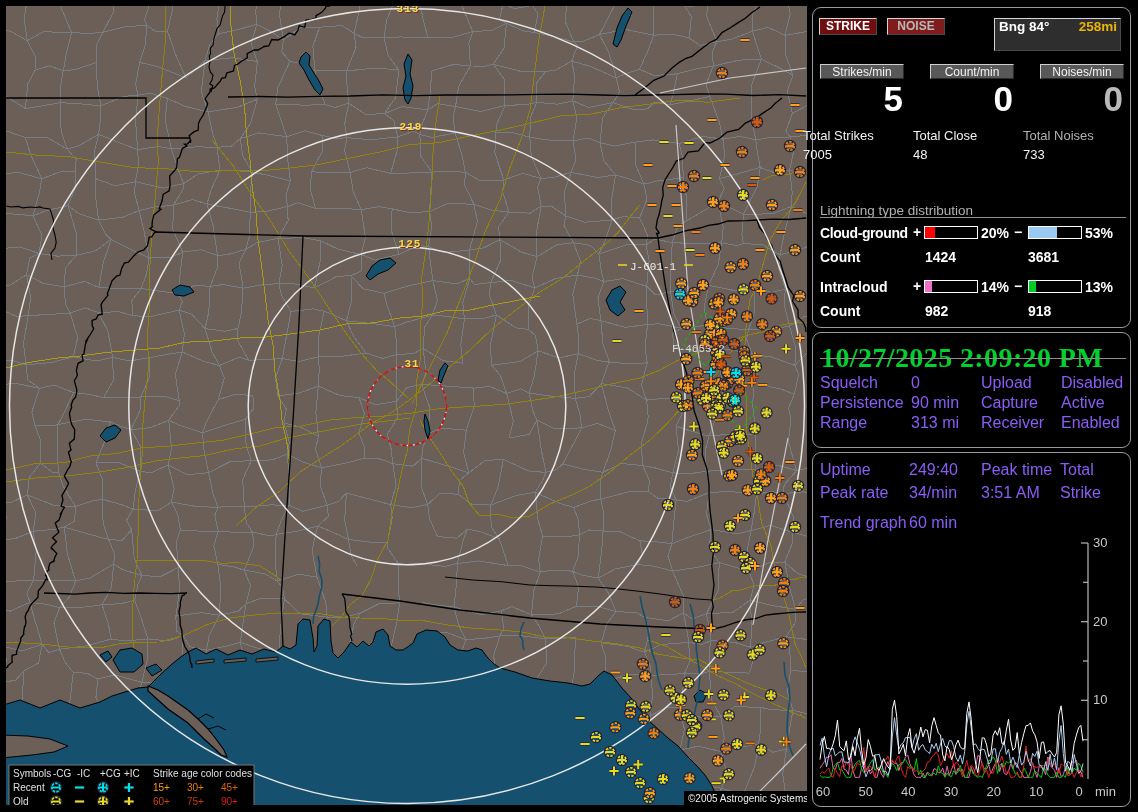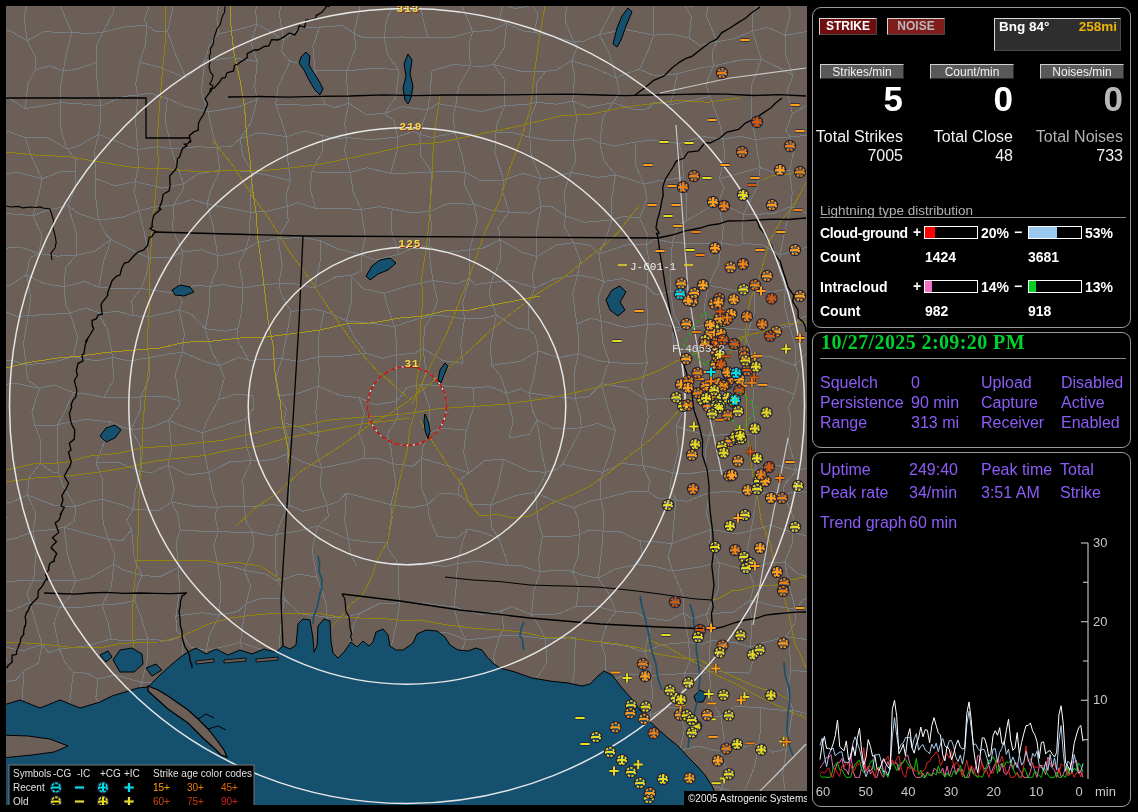--- a/index.html
+++ b/index.html
@@ -8,21 +8,21 @@
  border:1px solid #9a9a9a;border-radius:9px}
 .btn{position:absolute;text-align:center;font-weight:bold;font-size:12px;
  color:#fff;line-height:15px;
  border-top:1px solid #d6d6d6;border-left:1px solid #d6d6d6;
  border-bottom:1px solid #4a4a4a;border-right:1px solid #4a4a4a}
 .minbtn{position:absolute;text-align:center;font-size:12px;color:#f2f2f2;
  background:#585858;height:15px;line-height:14px;width:84px;
  border-top:1px solid #cfcfcf;border-left:1px solid #cfcfcf;
  border-bottom:1px solid #2a2a2a;border-right:1px solid #2a2a2a}
 .big{position:absolute;font-size:35px;font-weight:bold;color:#fff;text-align:right;line-height:34px}
-.tot{position:absolute;font-size:16px;color:#f2f2f2;text-align:right}
+.tot{position:absolute;font-size:13px;color:#f2f2f2;}
 .gray{color:#b2b2b2}
 .green{color:#00d22d}
 .row15{position:absolute;font-size:16px;color:#8b5cf6}
 .b14{position:absolute;font-size:14px;font-weight:bold;color:#fff}
 .bar{position:absolute;width:54px;height:13px;border:1px solid #fff;background:#000}
 .bar>div{height:100%}
 </style></head><body>
 <svg id="map" width="801" height="799" viewBox="0 0 801 799" style="position:absolute;left:6px;top:6px">
     <rect x="0" y="0" width="801" height="799" fill="#6B5F58"></rect>
     <path d="M-7.2 -19.5L7.6 -17.0L23.4 -15.8M-7.2 -19.5L-6.1 -0.1L-14.5 20.5M-14.5 20.5L5.2 25.5L21.3 34.7M-14.5 20.5L-14.1 37.7L-5.3 65.5M-5.3 65.5L-5.6 80.2L-2.2 89.7M-2.2 89.7L4.7 93.1L19.4 102.6M-2.2 89.7L-7.6 107.4L-11.6 124.6M-11.6 124.6L2.3 125.5L19.3 131.6M-11.6 124.6L-15.5 148.5L-15.6 170.1M-15.6 170.1L11.8 166.2L35.8 172.8M-19.5 200.0L1.2 207.5L27.1 209.7M-19.5 200.0L-8.4 225.9L-7.0 242.9M-7.0 242.9L13.9 240.9L32.9 247.5M-7.0 242.9L-5.7 263.7L-15.6 279.8M-15.6 279.8L3.6 279.5L20.6 268.6M-15.6 279.8L-11.2 295.5L-3.8 304.1M-3.8 304.1L11.3 310.7L22.3 309.4M-3.8 304.1L-1.6 329.4L-3.9 354.0M-3.9 354.0L7.2 354.8L20.2 358.9M-3.9 354.0L-12.4 363.1L-13.2 379.1M-13.2 379.1L10.0 377.4L33.5 382.3M-13.2 379.1L-12.1 403.1L-0.9 418.7M-0.9 418.7L-5.5 438.9L-18.1 449.9M-18.1 449.9L-7.4 468.6L-3.1 496.1M-3.1 496.1L5.1 496.5L21.3 488.9M-3.1 496.1L0.3 511.3L-3.9 534.6M-3.9 534.6L10.6 532.0L27.2 525.3M-3.9 534.6L-7.2 552.4L-9.3 575.5M-9.3 575.5L8.6 575.1L27.7 574.0M-9.3 575.5L-7.1 588.9L-12.4 603.0M-12.4 603.0L4.2 605.1L24.0 596.4M-12.4 603.0L-8.4 619.1L-3.4 640.4M-3.4 640.4L16.6 644.9L36.0 638.2M-3.4 640.4L0.5 653.6L-2.8 675.5M-2.8 675.5L9.2 674.7L17.8 664.9M-2.8 675.5L-9.1 692.4L-5.9 700.9M-5.9 700.9L-7.5 718.6L-15.4 741.8M-15.4 741.8L4.0 742.4L31.8 744.4M-15.4 741.8L-20.3 758.6L-18.4 776.7M-18.4 776.7L-6.2 772.8L17.3 779.6M-18.4 776.7L-21.4 801.0L-18.0 813.6M-18.0 813.6L3.3 821.2L35.9 818.6M-18.0 813.6L-10.8 835.9L-7.3 851.3M23.4 -15.8L35.3 -6.7L52.2 -5.6M23.4 -15.8L18.0 11.9L21.3 34.7M21.3 34.7L37.5 25.7L65.6 26.7M21.3 34.7L29.2 50.0L29.0 64.2M29.0 64.2L43.5 59.8L57.3 64.8M29.0 64.2L21.8 78.0L19.4 102.6M19.4 102.6L40.4 99.1L54.2 96.7M19.3 131.6L41.3 131.5L61.1 143.1M19.3 131.6L24.4 147.9L35.8 172.8M35.8 172.8L54.0 165.9L69.5 165.3M35.8 172.8L33.4 186.3L27.1 209.7M27.1 209.7L39.4 204.9L62.0 199.6M27.1 209.7L35.9 229.3L32.9 247.5M32.9 247.5L51.2 250.1L70.3 249.4M32.9 247.5L23.8 252.3L20.6 268.6M20.6 268.6L37.4 277.5L58.0 280.8M20.6 268.6L24.7 291.8L22.3 309.4M22.3 309.4L37.8 308.8L64.2 307.1M22.3 309.4L17.4 337.5L20.2 358.9M20.2 358.9L46.1 356.4L67.3 350.8M20.2 358.9L21.6 373.9L33.5 382.3M33.5 382.3L48.1 379.0L67.6 386.6M33.5 382.3L25.8 406.3L29.1 419.9M29.1 419.9L46.4 419.7L52.0 418.5M29.1 419.9L34.7 434.8L34.3 457.2M34.3 457.2L46.7 466.3L52.4 466.6M34.3 457.2L23.3 471.5L21.3 488.9M21.3 488.9L48.4 499.5L69.6 500.6M21.3 488.9L29.9 507.0L27.2 525.3M27.2 525.3L47.8 523.4L58.2 521.2M27.2 525.3L30.2 544.6L27.7 574.0M27.7 574.0L52.5 575.0L69.6 574.9M27.7 574.0L20.8 587.1L24.0 596.4M24.0 596.4L40.1 598.2L53.7 601.7M24.0 596.4L28.2 611.8L36.0 638.2M36.0 638.2L42.9 646.7L53.4 643.2M36.0 638.2L32.6 656.9L17.8 664.9M17.8 664.9L16.4 692.4L18.2 712.5M52.2 -5.6L78.7 -5.5L107.9 -7.0M52.2 -5.6L61.1 16.0L65.6 26.7M65.6 26.7L84.4 27.4L96.8 26.4M65.6 26.7L60.3 47.6L57.3 64.8M57.3 64.8L69.2 63.5L90.4 56.5M57.3 64.8L54.4 81.5L54.2 96.7M54.2 96.7L71.6 97.6L94.8 99.8M54.2 96.7L55.1 124.9L61.1 143.1M61.1 143.1L72.3 140.0L92.6 128.4M61.1 143.1L70.1 153.5L69.5 165.3M69.5 165.3L69.9 180.3L62.0 199.6M62.0 199.6L72.1 207.3L92.6 214.1M62.0 199.6L70.3 227.0L70.3 249.4M70.3 249.4L89.4 244.9L105.2 233.4M70.3 249.4L59.6 261.5L58.0 280.8M58.0 280.8L78.8 275.4L92.8 281.4M58.0 280.8L59.5 297.6L64.2 307.1M64.2 307.1L79.6 301.9L92.3 306.6M64.2 307.1L71.7 331.5L67.3 350.8M67.3 350.8L90.2 355.0L106.7 351.4M67.6 386.6L84.2 388.5L97.5 391.7M67.6 386.6L57.9 407.1L52.0 418.5M52.0 418.5L79.8 413.3L104.1 415.8M52.0 418.5L51.4 447.5L52.4 466.6M52.4 466.6L56.8 479.6L69.6 500.6M69.6 500.6L85.5 495.1L96.5 493.3M69.6 500.6L68.6 515.0L58.2 521.2M58.2 521.2L82.0 527.9L102.6 533.5M58.2 521.2L61.5 548.5L69.6 574.9M69.6 574.9L84.6 571.8L107.7 558.0M69.6 574.9L63.5 591.0L53.7 601.7M53.7 601.7L79.0 601.0L96.1 598.8M53.7 601.7L47.9 617.0L53.4 643.2M53.4 643.2L80.2 639.9L105.2 633.0M53.4 643.2L59.3 656.6L67.3 666.6M67.3 666.6L81.1 667.2L91.8 673.0M67.3 666.6L64.2 692.4L61.5 711.0M107.9 -7.0L128.3 -1.4L143.4 -1.5M107.9 -7.0L108.0 5.2L96.8 26.4M96.8 26.4L119.6 20.7L141.0 19.3M96.8 26.4L90.8 38.4L90.4 56.5M90.4 56.5L91.2 79.5L94.8 99.8M94.8 99.8L117.8 90.4L132.0 89.2M94.8 99.8L94.6 111.8L92.6 128.4M92.6 128.4L112.1 136.2L131.6 143.7M92.6 128.4L88.7 144.8L89.4 172.6M89.4 172.6L109.4 179.8L129.3 175.7M89.4 172.6L89.2 188.0L92.6 214.1M92.6 214.1L117.4 211.1L133.1 204.5M92.6 214.1L99.3 227.9L105.2 233.4M105.2 233.4L128.8 245.4L143.1 251.9M105.2 233.4L97.4 256.2L92.8 281.4M92.8 281.4L110.3 282.5L135.1 282.4M92.3 306.6L112.9 305.6L127.1 309.9M92.3 306.6L101.7 324.5L106.7 351.4M106.7 351.4L123.8 355.0L143.4 351.6M106.7 351.4L107.3 374.6L97.5 391.7M97.5 391.7L116.3 391.3L134.8 391.0M104.1 415.8L112.6 419.4L125.1 423.7M104.1 415.8L98.3 436.4L89.9 456.6M89.9 456.6L113.4 456.8L134.1 465.1M89.9 456.6L96.1 472.6L96.5 493.3M96.5 493.3L115.7 498.7L127.1 503.2M96.5 493.3L97.1 517.2L102.6 533.5M102.6 533.5L116.2 534.4L125.6 523.7M102.6 533.5L108.7 548.4L107.7 558.0M107.7 558.0L116.1 563.4L135.9 569.5M107.7 558.0L105.3 581.7L96.1 598.8M96.1 598.8L115.0 597.6L128.7 594.4M96.1 598.8L102.2 617.3L105.2 633.0M105.2 633.0L119.3 635.1L141.8 632.9M91.8 673.0L109.2 668.9L135.9 676.4M91.8 673.0L89.9 691.6L96.4 705.6M143.4 -1.5L156.8 -2.9L166.3 -5.0M143.4 -1.5L138.3 13.9L141.0 19.3M141.0 19.3L149.5 25.5L161.5 25.2M141.0 19.3L139.1 40.1L133.7 56.3M133.7 56.3L153.1 61.1L180.0 71.9M133.7 56.3L129.6 78.4L132.0 89.2M132.0 89.2L144.2 87.2L161.5 92.3M132.0 89.2L129.6 114.6L131.6 143.7M131.6 143.7L152.0 140.5L165.3 142.7M131.6 143.7L132.6 158.3L129.3 175.7M129.3 175.7L157.3 182.1L177.6 177.6M129.3 175.7L128.7 187.5L133.1 204.5M133.1 204.5L148.4 201.1L167.4 199.2M133.1 204.5L137.9 224.6L143.1 251.9M143.1 251.9L165.1 251.3L176.7 246.1M143.1 251.9L140.5 268.2L135.1 282.4M135.1 282.4L155.7 285.4L172.2 287.7M135.1 282.4L125.7 295.1L127.1 309.9M127.1 309.9L145.3 310.3L173.1 304.2M143.4 351.6L165.0 347.7L176.3 346.0M143.4 351.6L143.6 371.0L134.8 391.0M134.8 391.0L159.6 390.7L173.3 394.8M134.8 391.0L134.9 402.4L125.1 423.7M125.1 423.7L144.3 421.7L162.7 414.3M125.1 423.7L134.6 440.5L134.1 465.1M134.1 465.1L144.2 467.1L162.1 459.1M134.1 465.1L129.4 484.1L127.1 503.2M127.1 503.2L151.8 504.8L165.4 496.1M127.1 503.2L120.5 514.3L125.6 523.7M125.6 523.7L128.2 552.5L135.9 569.5M135.9 569.5L154.2 570.7L172.7 561.3M135.9 569.5L131.9 578.3L128.7 594.4M128.7 594.4L134.8 610.7L141.8 632.9M141.8 632.9L162.2 634.9L176.9 629.8M141.8 632.9L141.9 650.8L135.9 676.4M135.9 676.4L156.9 676.9L168.5 669.5M135.9 676.4L129.2 696.1L132.4 711.7M166.3 -5.0L192.9 -12.9L214.1 -9.1M166.3 -5.0L166.2 4.8L161.5 25.2M161.5 25.2L169.6 48.6L180.0 71.9M180.0 71.9L191.9 61.0L199.0 54.5M161.5 92.3L179.4 100.5L202.2 106.0M161.5 92.3L159.0 113.3L165.3 142.7M165.3 142.7L189.9 140.9L211.9 141.2M165.3 142.7L171.1 160.6L177.6 177.6M177.6 177.6L192.4 167.9L214.0 164.2M177.6 177.6L177.0 183.4L167.4 199.2M167.4 199.2L186.6 193.5L201.0 198.1M167.4 199.2L166.8 223.2L176.7 246.1M176.7 246.1L195.0 243.7L211.6 249.7M176.7 246.1L174.7 262.3L172.2 287.7M172.2 287.7L189.2 279.2L204.1 280.4M172.2 287.7L176.4 295.4L173.1 304.2M173.1 304.2L185.6 308.1L199.1 322.6M173.1 304.2L178.4 327.8L176.3 346.0M176.3 346.0L198.6 355.7L213.3 359.5M176.3 346.0L169.3 368.5L173.3 394.8M173.3 394.8L173.2 399.4L162.7 414.3M162.7 414.3L174.0 419.4L196.5 426.7M162.7 414.3L165.6 442.4L162.1 459.1M162.1 459.1L181.4 468.8L202.6 466.6M162.1 459.1L168.2 482.5L165.4 496.1M165.4 496.1L190.9 500.6L212.0 501.3M165.4 496.1L171.7 508.3L174.4 524.1M174.4 524.1L193.7 525.1L212.2 525.3M174.4 524.1L170.2 536.7L172.7 561.3M172.7 561.3L173.3 586.2L169.8 610.1M169.8 610.1L195.5 606.6L213.4 609.2M169.8 610.1L170.7 625.2L176.9 629.8M176.9 629.8L184.0 640.8L200.4 644.3M176.9 629.8L175.9 654.3L168.5 669.5M214.1 -9.1L237.2 -14.5L251.6 -9.3M214.1 -9.1L210.9 13.1L212.7 27.7M212.7 27.7L229.6 24.2L250.8 18.3M212.7 27.7L203.7 38.7L199.0 54.5M199.0 54.5L227.1 51.7L251.4 55.6M199.0 54.5L195.3 85.6L202.2 106.0M202.2 106.0L231.6 101.2L251.3 93.3M202.2 106.0L207.0 129.3L211.9 141.2M211.9 141.2L225.1 140.4L234.2 132.7M211.9 141.2L211.9 148.5L214.0 164.2M214.0 164.2L233.3 164.9L246.6 166.3M214.0 164.2L205.1 183.6L201.0 198.1M201.0 198.1L227.5 202.9L244.1 206.2M201.0 198.1L207.0 219.5L211.6 249.7M211.6 249.7L222.1 248.4L239.7 243.5M211.6 249.7L212.0 260.2L204.1 280.4M204.1 280.4L216.9 278.5L237.1 282.2M204.1 280.4L202.8 306.0L199.1 322.6M199.1 322.6L218.7 325.2L232.0 322.5M199.1 322.6L205.9 345.5L213.3 359.5M213.3 359.5L233.5 351.1L242.8 354.4M213.3 359.5L218.3 372.0L212.2 393.6M212.2 393.6L229.3 388.4L246.8 389.4M212.2 393.6L200.8 415.2L196.5 426.7M196.5 426.7L221.2 418.6L239.3 413.4M196.5 426.7L197.9 443.8L202.6 466.6M202.6 466.6L223.9 455.8L245.3 454.6M202.6 466.6L207.0 488.0L212.0 501.3M212.0 501.3L223.6 500.1L238.3 501.0M212.0 501.3L208.8 509.1L212.2 525.3M212.2 525.3L234.5 526.6L246.4 526.0M212.2 525.3L207.8 539.7L211.7 558.2M211.7 558.2L229.0 561.2L238.2 564.2M211.7 558.2L214.8 580.8L213.4 609.2M213.4 609.2L232.3 605.2L240.0 597.9M213.4 609.2L203.0 630.3L200.4 644.3M200.4 644.3L220.1 640.2L234.5 636.4M200.4 644.3L203.3 658.9L205.2 670.1M251.6 -9.3L249.7 5.9L250.8 18.3M250.8 18.3L265.5 26.0L277.5 34.0M250.8 18.3L245.2 37.6L251.4 55.6M251.4 55.6L248.6 80.2L251.3 93.3M251.3 93.3L244.8 116.7L234.2 132.7M234.2 132.7L252.7 126.9L280.7 130.7M234.2 132.7L236.7 149.8L246.6 166.3M246.6 166.3L262.7 169.4L284.4 175.0M246.6 166.3L244.2 187.0L244.1 206.2M244.1 206.2L259.5 205.6L281.5 200.5M244.1 206.2L243.8 229.2L239.7 243.5M239.7 243.5L251.0 236.6L272.0 232.5M239.7 243.5L233.1 257.0L237.1 282.2M237.1 282.2L255.0 279.0L272.9 277.5M237.1 282.2L235.4 306.6L232.0 322.5M232.0 322.5L231.9 335.0L242.8 354.4M242.8 354.4L264.2 353.2L276.3 352.6M246.8 389.4L247.9 402.2L239.3 413.4M239.3 413.4L240.1 439.5L245.3 454.6M245.3 454.6L266.2 453.9L281.1 448.1M245.3 454.6L236.7 473.7L238.3 501.0M238.3 501.0L264.7 498.9L283.0 499.4M238.3 501.0L240.3 516.6L246.4 526.0M246.4 526.0L264.1 529.9L270.1 528.5M246.4 526.0L248.0 539.7L238.2 564.2M238.2 564.2L258.9 567.8L271.5 575.2M238.2 564.2L244.6 579.8L240.0 597.9M240.0 597.9L253.6 592.7L278.4 593.0M240.0 597.9L237.2 615.4L234.5 636.4M234.5 636.4L252.9 642.8L273.0 645.0M234.5 636.4L237.7 658.4L250.8 677.5M276.8 -15.7L297.7 -13.2L321.9 -5.1M276.8 -15.7L273.4 8.5L277.5 34.0M277.5 34.0L294.4 21.9L313.5 21.2M277.5 34.0L275.8 45.9L283.9 55.4M283.9 55.4L295.1 57.6L308.9 64.8M283.9 55.4L271.8 81.7L269.7 98.3M269.7 98.3L300.2 99.2L319.3 98.4M269.7 98.3L273.7 110.2L280.7 130.7M280.7 130.7L298.5 124.9L316.5 129.5M280.7 130.7L281.6 152.7L284.4 175.0M284.4 175.0L279.9 189.3L281.5 200.5M281.5 200.5L291.8 196.7L309.4 202.4M281.5 200.5L282.1 214.5L272.0 232.5M272.0 232.5L297.0 231.6L314.8 234.8M272.0 232.5L276.2 259.3L272.9 277.5M272.9 277.5L286.4 277.5L308.6 281.9M272.9 277.5L275.4 289.2L285.0 305.5M285.0 305.5L307.2 302.9L318.1 305.3M285.0 305.5L280.5 329.9L276.3 352.6M276.3 352.6L292.7 355.5L312.2 350.9M276.3 352.6L269.5 372.0L271.9 389.9M271.9 389.9L292.6 387.2L312.3 380.1M271.9 389.9L280.3 402.9L277.9 416.9M277.9 416.9L294.4 421.0L312.4 430.1M277.9 416.9L283.3 436.0L281.1 448.1M281.1 448.1L298.4 456.6L315.7 461.9M281.1 448.1L284.0 476.3L283.0 499.4M283.0 499.4L297.0 505.2L321.1 499.3M283.0 499.4L275.4 514.0L270.1 528.5M270.1 528.5L293.2 524.8L311.6 520.1M270.1 528.5L269.1 556.6L271.5 575.2M271.5 575.2L292.9 568.1L311.0 571.1M271.5 575.2L276.8 582.3L278.4 593.0M278.4 593.0L294.2 607.8L321.1 611.1M278.4 593.0L274.5 622.0L273.0 645.0M321.9 -5.1L335.3 -18.0L352.4 -19.5M313.5 21.2L336.2 19.6L347.9 27.3M313.5 21.2L306.9 40.7L308.9 64.8M308.9 64.8L321.2 64.6L340.5 64.9M308.9 64.8L313.4 84.0L319.3 98.4M319.3 98.4L328.6 101.6L342.7 97.2M316.5 129.5L330.5 132.7L341.0 131.6M316.5 129.5L316.8 144.5L305.5 165.7M305.5 165.7L320.8 166.8L344.2 166.5M305.5 165.7L304.3 182.9L309.4 202.4M309.4 202.4L334.0 202.2L355.2 203.6M314.8 234.8L331.3 242.8L355.0 248.6M314.8 234.8L314.2 254.8L308.6 281.9M308.6 281.9L330.5 270.5L345.0 269.6M318.1 305.3L325.5 307.9L340.4 314.8M318.1 305.3L312.3 332.4L312.2 350.9M312.2 350.9L337.7 350.1L360.0 347.0M312.2 350.9L313.3 363.7L312.3 380.1M312.3 380.1L334.1 389.6L353.0 391.6M312.3 380.1L309.9 406.5L312.4 430.1M312.4 430.1L309.5 443.7L315.7 461.9M315.7 461.9L339.7 457.1L359.0 452.0M315.7 461.9L314.1 479.2L321.1 499.3M321.1 499.3L332.4 495.5L340.4 487.0M321.1 499.3L322.4 510.4L311.6 520.1M311.6 520.1L322.7 524.5L342.5 533.4M311.6 520.1L306.0 543.9L311.0 571.1M311.0 571.1L319.8 596.6L321.1 611.1M321.1 611.1L337.5 611.4L354.0 607.3M321.1 611.1L320.8 626.9L312.4 643.0M352.4 -19.5L354.0 2.3L347.9 27.3M347.9 27.3L357.5 32.0L378.0 31.4M347.9 27.3L350.1 41.3L340.5 64.9M340.5 64.9L369.8 62.0L393.0 64.0M340.5 64.9L341.0 79.2L342.7 97.2M342.7 97.2L359.8 108.4L378.4 107.7M342.7 97.2L338.7 118.1L341.0 131.6M341.0 131.6L364.5 133.8L391.7 130.9M341.0 131.6L338.6 144.7L344.2 166.5M344.2 166.5L360.9 161.7L384.6 167.4M344.2 166.5L347.1 185.5L355.2 203.6M355.2 203.6L373.1 200.7L386.1 202.8M355.2 203.6L359.4 231.9L355.0 248.6M355.0 248.6L369.2 254.1L393.0 248.4M355.0 248.6L355.1 265.0L345.0 269.6M345.0 269.6L357.1 282.8L378.1 287.2M345.0 269.6L345.3 296.2L340.4 314.8M340.4 314.8L366.7 317.6L388.7 320.6M340.4 314.8L347.4 329.9L360.0 347.0M360.0 347.0L376.7 352.4L390.1 348.7M353.0 391.6L369.2 398.7L390.7 395.3M353.0 391.6L358.4 407.3L353.0 427.1M353.0 427.1L358.8 442.3L359.0 452.0M359.0 452.0L374.8 453.1L386.8 457.7M340.4 487.0L359.2 492.0L384.7 498.6M340.4 487.0L338.7 514.2L342.5 533.4M342.5 533.4L362.9 536.0L381.4 537.0M342.5 533.4L345.0 549.1L351.3 560.4M354.0 607.3L373.3 597.6L393.6 596.9M354.0 607.3L348.0 617.7L343.4 640.1M389.8 -7.5L400.5 -8.9L413.7 -5.6M389.8 -7.5L380.7 13.9L378.0 31.4M378.0 31.4L393.9 31.0L421.8 31.2M378.0 31.4L382.2 49.9L393.0 64.0M393.0 64.0L389.5 91.7L378.4 107.7M378.4 107.7L395.7 100.6L421.8 103.9M378.4 107.7L387.8 114.5L391.7 130.9M391.7 130.9L407.3 125.3L413.9 128.4M391.7 130.9L391.1 144.8L384.6 167.4M384.6 167.4L400.9 167.1L425.8 166.1M386.1 202.8L404.2 206.8L423.6 205.5M386.1 202.8L385.4 224.6L393.0 248.4M393.0 248.4L412.1 239.5L422.6 240.5M378.1 287.2L403.6 279.5L426.9 274.6M378.1 287.2L381.2 299.6L388.7 320.6M388.7 320.6L402.4 315.6L426.1 309.4M388.7 320.6L390.7 338.0L390.1 348.7M390.1 348.7L407.8 347.5L417.0 342.4M390.1 348.7L390.6 372.1L390.7 395.3M390.7 395.3L400.8 381.5L415.9 378.4M390.7 395.3L391.5 411.7L381.4 428.2M381.4 428.2L385.2 443.3L386.8 457.7M386.8 457.7L407.1 460.2L415.7 452.3M386.8 457.7L390.1 479.0L384.7 498.6M384.7 498.6L405.4 501.7L421.7 498.5M384.7 498.6L386.3 512.0L381.4 537.0M381.4 537.0L381.5 542.1L392.6 557.7M392.6 557.7L405.2 559.4L417.7 558.0M392.6 557.7L392.1 579.7L393.6 596.9M393.6 596.9L390.9 615.9L385.3 640.2M413.7 -5.6L427.4 -17.3L451.7 -19.0M413.7 -5.6L417.2 14.1L421.8 31.2M421.8 31.2L447.2 31.2L466.8 25.6M425.8 64.9L447.5 58.4L464.4 60.0M425.8 64.9L424.1 87.8L421.8 103.9M421.8 103.9L431.7 97.7L449.5 100.6M421.8 103.9L415.1 120.8L413.9 128.4M413.9 128.4L425.8 131.4L449.1 127.0M413.9 128.4L414.6 149.8L425.8 166.1M425.8 166.1L437.5 165.6L459.3 166.1M425.8 166.1L424.7 186.6L423.6 205.5M423.6 205.5L442.8 197.2L467.9 198.4M423.6 205.5L425.8 219.7L422.6 240.5M422.6 240.5L437.5 246.7L463.3 244.1M422.6 240.5L424.4 256.2L426.9 274.6M426.9 274.6L450.5 277.9L463.8 272.5M426.9 274.6L431.5 294.9L426.1 309.4M426.1 309.4L440.1 310.2L458.5 313.0M426.1 309.4L418.8 320.9L417.0 342.4M417.0 342.4L437.0 354.6L456.9 357.2M417.0 342.4L420.1 366.2L415.9 378.4M415.9 378.4L436.7 379.8L467.8 382.1M415.9 378.4L423.4 400.7L422.7 427.2M422.7 427.2L435.7 422.1L460.4 424.2M422.7 427.2L416.9 441.3L415.7 452.3M415.7 452.3L440.4 459.6L462.8 467.0M415.7 452.3L415.0 480.2L421.7 498.5M421.7 498.5L433.9 487.4L452.2 488.2M421.7 498.5L423.4 512.6L431.5 530.5M431.5 530.5L450.9 532.2L461.2 523.1M417.7 558.0L438.8 560.5L451.5 557.5M415.9 596.5L428.8 598.7L448.1 601.0M415.6 628.3L440.3 626.2L459.9 633.8M451.7 -19.0L473.5 -4.8L497.0 -1.8M451.7 -19.0L456.4 1.1L466.8 25.6M466.8 25.6L486.1 24.3L500.5 17.4M466.8 25.6L462.9 37.7L464.4 60.0M464.4 60.0L479.2 60.1L487.3 58.2M464.4 60.0L452.9 79.9L449.5 100.6M449.5 100.6L474.7 105.6L499.0 99.4M449.5 100.6L447.0 111.0L449.1 127.0M449.1 127.0L456.4 150.4L459.3 166.1M459.3 166.1L473.0 174.1L497.8 174.0M459.3 166.1L458.7 179.2L467.9 198.4M467.9 198.4L485.5 204.3L502.9 206.0M467.9 198.4L471.5 215.6L463.3 244.1M463.3 244.1L478.0 241.8L493.9 233.6M463.3 244.1L463.1 262.0L463.8 272.5M463.8 272.5L468.4 278.5L484.8 276.6M463.8 272.5L456.7 296.6L458.5 313.0M458.5 313.0L476.0 312.7L490.4 309.0M458.5 313.0L454.8 338.9L456.9 357.2M467.8 382.1L483.6 380.4L500.7 387.5M467.8 382.1L468.1 401.1L460.4 424.2M460.4 424.2L457.6 446.5L462.8 467.0M462.8 467.0L478.9 454.5L497.4 453.4M462.8 467.0L453.6 474.2L452.2 488.2M452.2 488.2L465.8 498.3L484.8 499.1M461.2 523.1L474.3 525.6L493.4 533.0M461.2 523.1L457.0 535.1L451.5 557.5M451.5 557.5L472.5 555.0L502.3 559.6M451.5 557.5L450.1 580.8L448.1 601.0M448.1 601.0L475.4 608.7L495.7 604.7M448.1 601.0L452.3 618.0L459.9 633.8M459.9 633.8L481.8 631.9L493.8 629.8M459.9 633.8L452.4 653.8L452.6 678.1M497.0 -1.8L508.9 2.6L526.5 -0.6M497.0 -1.8L493.4 13.8L500.5 17.4M500.5 17.4L518.5 25.4L528.1 26.3M500.5 17.4L498.0 41.9L487.3 58.2M487.3 58.2L514.7 65.3L539.8 65.2M487.3 58.2L498.1 73.1L499.0 99.4M499.0 99.4L520.3 98.6L530.9 96.3M499.0 99.4L490.6 118.8L489.8 126.5M489.8 126.5L506.7 126.6L523.8 131.2M489.8 126.5L488.9 147.0L497.8 174.0M497.8 174.0L516.8 167.3L535.1 172.5M497.8 174.0L496.7 185.6L502.9 206.0M502.9 206.0L524.1 207.2L535.2 200.1M502.9 206.0L492.6 220.8L493.9 233.6M493.9 233.6L515.7 246.2L531.0 250.6M493.9 233.6L494.9 253.6L484.8 276.6M484.8 276.6L505.5 274.5L528.8 282.0M484.8 276.6L483.3 288.7L490.4 309.0M490.4 309.0L509.9 321.8L522.4 323.5M490.4 309.0L484.2 339.7L485.8 359.2M485.8 359.2L514.1 355.5L532.2 344.8M485.8 359.2L494.3 369.5L500.7 387.5M500.7 387.5L514.2 382.8L523.2 387.0M500.7 387.5L507.3 415.1L503.0 432.0M503.0 432.0L523.0 428.5L531.0 413.9M497.4 453.4L523.7 465.4L539.8 466.3M497.4 453.4L491.9 481.5L484.8 499.1M484.8 499.1L510.0 489.6L529.2 486.3M484.8 499.1L485.1 520.7L493.4 533.0M493.4 533.0L499.5 551.0L502.3 559.6M502.3 559.6L515.5 559.9L534.3 566.2M495.7 604.7L505.9 600.7L525.5 608.7M495.7 604.7L497.6 622.9L493.8 629.8M493.8 629.8L516.6 629.9L539.6 632.9M493.8 629.8L487.6 650.0L491.0 670.7M526.5 -0.6L542.6 -4.5L561.7 -14.0M526.5 -0.6L532.1 8.0L528.1 26.3M528.1 26.3L549.3 30.9L567.7 36.0M539.8 65.2L548.8 64.7L565.8 55.0M539.8 65.2L530.5 77.2L530.9 96.3M530.9 96.3L551.2 98.2L566.8 94.9M530.9 96.3L524.5 111.1L523.8 131.2M523.8 131.2L540.0 133.9L567.0 134.9M523.8 131.2L525.3 150.2L535.1 172.5M535.1 172.5L547.7 171.4L565.1 166.4M535.1 172.5L531.6 180.6L535.2 200.1M535.2 200.1L545.0 200.0L559.8 209.9M535.2 200.1L530.8 224.1L531.0 250.6M531.0 250.6L551.1 238.7L567.4 236.7M531.0 250.6L526.1 270.9L528.8 282.0M528.8 282.0L549.5 272.6L571.5 268.9M528.8 282.0L522.3 299.9L522.4 323.5M522.4 323.5L529.3 329.2L532.2 344.8M532.2 344.8L552.7 351.9L572.2 347.7M532.2 344.8L528.3 370.0L523.2 387.0M523.2 387.0L545.2 390.1L569.3 392.4M523.2 387.0L526.8 405.0L531.0 413.9M531.0 413.9L548.3 422.7L575.6 421.9M531.0 413.9L535.5 444.9L539.8 466.3M539.8 466.3L550.4 463.6L556.7 458.0M539.8 466.3L537.6 472.4L529.2 486.3M529.2 486.3L554.2 497.6L567.8 501.4M529.2 486.3L532.0 514.0L536.6 530.0M536.6 530.0L561.0 530.9L573.5 528.8M536.6 530.0L532.6 553.0L534.3 566.2M534.3 566.2L545.2 564.3L566.5 565.1M534.3 566.2L527.8 584.8L525.5 608.7M525.5 608.7L552.4 607.9L570.4 600.2M525.5 608.7L532.8 619.8L539.6 632.9M539.6 632.9L550.1 633.0L569.1 631.1M539.6 632.9L540.6 657.4L531.0 671.7M561.7 -14.0L581.3 -15.4L609.4 -19.3M561.7 -14.0L559.2 15.6L567.7 36.0M567.7 36.0L577.4 35.2L593.4 28.6M567.7 36.0L571.5 39.7L565.8 55.0M565.8 55.0L585.7 60.8L610.4 71.9M565.8 55.0L568.6 70.1L566.8 94.9M566.8 94.9L582.5 101.5L606.9 96.7M566.8 94.9L570.8 112.1L567.0 134.9M567.0 134.9L582.3 132.0L594.0 136.7M567.0 134.9L570.0 153.5L565.1 166.4M565.1 166.4L591.7 171.5L609.5 168.9M565.1 166.4L558.3 185.9L559.8 209.9M559.8 209.9L578.5 216.2L605.9 214.1M559.8 209.9L558.0 219.6L567.4 236.7M567.4 236.7L584.2 239.3L592.9 247.9M567.4 236.7L574.5 255.2L571.5 268.9M571.5 268.9L588.6 272.2L597.9 275.5M571.5 268.9L566.7 287.9L570.9 318.1M570.9 318.1L584.0 312.5L594.9 314.6M570.9 318.1L572.6 331.1L572.2 347.7M572.2 347.7L592.5 354.8L603.3 355.9M572.2 347.7L568.2 368.7L569.3 392.4M569.3 392.4L583.2 390.6L595.4 377.6M569.3 392.4L574.2 409.3L575.6 421.9M575.6 421.9L591.4 417.4L609.4 424.4M575.6 421.9L569.4 434.1L556.7 458.0M556.7 458.0L578.5 463.4L596.8 466.3M567.8 501.4L585.0 495.0L594.9 493.2M567.8 501.4L572.4 514.2L573.5 528.8M573.5 528.8L583.5 524.0L597.1 525.1M573.5 528.8L572.1 550.9L566.5 565.1M566.5 565.1L574.6 568.8L592.2 572.1M566.5 565.1L572.6 581.2L570.4 600.2M570.4 600.2L591.5 600.5L610.0 605.6M569.1 631.1L568.9 661.6L565.4 683.4M609.4 -19.3L630.8 -14.0L647.9 -14.1M609.4 -19.3L607.4 1.8L593.4 28.6M593.4 28.6L619.1 23.3L647.6 29.2M593.4 28.6L602.8 46.6L610.4 71.9M610.4 71.9L618.6 68.0L633.5 63.3M610.4 71.9L613.6 86.4L606.9 96.7M606.9 96.7L628.5 103.9L641.7 102.9M606.9 96.7L596.6 111.8L594.0 136.7M594.0 136.7L608.6 140.1L629.0 136.1M594.0 136.7L597.9 154.9L609.5 168.9M609.5 168.9L618.8 171.7L637.9 178.1M609.5 168.9L605.4 194.9L605.9 214.1M605.9 214.1L616.9 210.6L633.7 212.0M605.9 214.1L599.0 235.4L592.9 247.9M592.9 247.9L621.9 238.3L640.1 239.0M592.9 247.9L595.4 266.1L597.9 275.5M597.9 275.5L616.9 272.6L640.7 280.4M597.9 275.5L592.0 291.5L594.9 314.6M594.9 314.6L619.1 321.4L641.6 318.4M594.9 314.6L596.9 337.8L603.3 355.9M603.3 355.9L622.1 357.9L641.2 356.8M603.3 355.9L601.0 360.8L595.4 377.6M595.4 377.6L621.1 381.8L640.6 394.1M595.4 377.6L602.3 404.1L609.4 424.4M609.4 424.4L604.7 444.2L596.8 466.3M596.8 466.3L615.4 457.4L636.8 459.6M596.8 466.3L594.3 473.9L594.9 493.2M594.9 493.2L622.8 485.8L642.6 485.8M594.9 493.2L597.5 506.2L597.1 525.1M597.1 525.1L613.6 525.6L633.9 534.9M597.1 525.1L595.7 544.6L592.2 572.1M592.2 572.1L609.4 562.9L631.5 558.6M592.2 572.1L602.3 586.9L610.0 605.6M610.0 605.6L630.4 606.6L638.8 611.4M610.0 605.6L600.9 617.5L595.2 636.8M595.2 636.8L621.9 640.4L638.6 646.3M595.2 636.8L599.8 651.9L598.9 675.8M598.9 675.8L622.8 668.5L644.6 669.1M604.8 708.5L619.1 713.6L644.5 709.6M647.9 -14.1L662.2 -8.7L678.5 -0.4M647.9 -14.1L647.4 3.4L647.6 29.2M647.6 29.2L667.0 28.2L683.3 32.1M647.6 29.2L642.5 43.5L633.5 63.3M633.5 63.3L648.0 69.5L671.3 67.8M641.7 102.9L648.4 96.2L664.3 98.7M629.0 136.1L647.4 133.9L673.1 137.5M629.0 136.1L629.9 159.5L637.9 178.1M637.9 178.1L652.2 174.8L677.4 171.7M637.9 178.1L641.0 193.0L633.7 212.0M633.7 212.0L641.8 229.5L640.1 239.0M640.1 239.0L648.9 232.9L666.2 236.7M640.1 239.0L643.1 254.9L640.7 280.4M640.7 280.4L649.4 288.9L664.5 285.7M640.7 280.4L640.7 294.6L641.6 318.4M641.6 318.4L652.9 317.8L675.2 322.3M641.6 318.4L639.1 340.5L641.2 356.8M641.2 356.8L635.4 379.6L640.6 394.1M640.6 394.1L656.6 392.4L680.5 394.2M640.6 394.1L642.2 410.7L640.9 418.2M640.9 418.2L635.1 437.7L636.8 459.6M636.8 459.6L649.1 461.9L666.8 466.9M636.8 459.6L643.3 474.5L642.6 485.8M642.6 485.8L651.7 492.2L670.1 493.9M633.9 534.9L645.8 535.3L665.9 537.7M633.9 534.9L636.3 548.9L631.5 558.6M631.5 558.6L647.7 560.2L666.7 565.1M638.8 611.4L662.2 614.8L677.4 606.9M638.8 611.4L643.7 624.2L638.6 646.3M638.6 646.3L655.3 638.5L682.9 636.4M638.6 646.3L644.1 659.8L644.6 669.1M644.6 669.1L662.6 668.9L678.8 667.1M644.6 669.1L646.6 687.4L644.5 709.6M644.5 709.6L660.8 701.0L672.3 702.0M644.5 709.6L641.3 728.4L644.1 750.9M678.5 -0.4L686.1 0.8L702.0 -6.3M678.5 -0.4L685.3 10.7L683.3 32.1M683.3 32.1L694.0 39.5L710.9 35.6M671.3 67.8L691.0 62.7L707.2 60.0M671.3 67.8L667.3 86.9L664.3 98.7M664.3 98.7L688.3 94.0L703.8 90.4M673.1 137.5L696.9 130.5L717.0 133.1M673.1 137.5L676.0 148.6L677.4 171.7M677.4 171.7L680.4 190.9L680.4 214.8M680.4 214.8L692.7 207.7L711.9 196.4M680.4 214.8L671.7 220.4L666.2 236.7M666.2 236.7L690.4 237.5L715.7 236.9M666.2 236.7L665.0 263.1L664.5 285.7M664.5 285.7L678.9 285.6L702.5 279.3M664.5 285.7L668.0 308.0L675.2 322.3M675.2 322.3L685.8 321.1L701.4 319.3M675.2 322.3L666.4 327.8L668.4 341.3M668.4 341.3L688.9 345.5L704.1 344.3M680.5 394.2L695.2 393.5L717.4 382.6M680.5 394.2L674.7 410.6L670.0 420.2M670.0 420.2L681.8 424.1L703.0 430.0M670.0 420.2L672.5 444.6L666.8 466.9M666.8 466.9L682.8 467.9L700.1 465.2M666.8 466.9L664.1 480.4L670.1 493.9M670.1 493.9L681.1 495.4L702.9 486.6M670.1 493.9L667.8 515.9L665.9 537.7M665.9 537.7L681.6 531.6L705.0 523.5M665.9 537.7L661.9 550.1L666.7 565.1M666.7 565.1L694.6 560.8L713.2 556.5M666.7 565.1L677.8 591.0L677.4 606.9M677.4 606.9L686.1 612.9L700.3 607.8M677.4 606.9L679.6 617.2L682.9 636.4M682.9 636.4L696.2 638.4L704.8 634.5M682.9 636.4L683.3 656.1L678.8 667.1M678.8 667.1L696.4 667.7L703.5 665.0M678.8 667.1L677.1 682.0L672.3 702.0M672.3 702.0L695.6 712.0L714.8 710.5M672.3 702.0L678.5 723.1L673.8 744.2M673.8 744.2L692.2 740.2L714.9 745.5M683.0 772.7L700.1 779.5L715.6 782.3M702.0 -6.3L731.0 -0.8L751.7 -2.7M702.0 -6.3L700.7 10.4L710.9 35.6M710.9 35.6L725.1 33.4L746.4 25.2M710.9 35.6L706.5 44.8L707.2 60.0M707.2 60.0L733.5 54.1L755.3 53.2M707.2 60.0L699.9 79.0L703.8 90.4M703.8 90.4L713.3 116.1L717.0 133.1M717.0 133.1L734.1 130.3L749.7 133.8M717.0 133.1L718.7 150.4L713.3 172.8M713.3 172.8L738.8 165.8L754.2 161.5M713.3 172.8L718.3 182.4L711.9 196.4M711.9 196.4L718.9 199.3L737.6 208.2M711.9 196.4L717.2 221.1L715.7 236.9M715.7 236.9L731.5 239.6L737.3 237.5M715.7 236.9L712.2 258.6L702.5 279.3M702.5 279.3L728.9 284.7L748.7 279.0M702.5 279.3L698.1 301.5L701.4 319.3M701.4 319.3L718.0 321.8L742.5 323.9M701.4 319.3L701.9 332.5L704.1 344.3M704.1 344.3L726.4 343.8L746.6 349.1M704.1 344.3L713.3 359.3L717.4 382.6M717.4 382.6L730.6 374.9L748.1 378.0M717.4 382.6L711.6 408.2L703.0 430.0M703.0 430.0L727.4 427.8L750.0 429.1M703.0 430.0L699.3 444.2L700.1 465.2M700.1 465.2L719.4 464.3L749.0 463.4M700.1 465.2L701.9 471.0L702.9 486.6M702.9 486.6L723.2 485.4L750.4 488.3M702.9 486.6L700.6 508.1L705.0 523.5M705.0 523.5L731.0 527.9L745.0 524.6M705.0 523.5L703.2 542.0L713.2 556.5M713.2 556.5L732.9 562.2L742.8 565.1M713.2 556.5L712.3 584.3L700.3 607.8M700.3 607.8L727.3 606.2L744.3 593.9M700.3 607.8L703.0 618.5L704.8 634.5M704.8 634.5L728.5 636.4L744.5 641.3M704.8 634.5L703.5 644.3L703.5 665.0M703.5 665.0L719.8 666.2L743.5 667.1M703.5 665.0L705.2 693.3L714.8 710.5M714.8 710.5L728.7 700.7L754.5 701.3M714.8 710.5L718.2 732.4L714.9 745.5M714.9 745.5L729.0 742.1L752.6 737.9M714.9 745.5L721.0 767.2L715.6 782.3M715.6 782.3L732.0 787.5L737.9 786.8M715.6 782.3L708.4 798.2L702.2 818.1M751.7 -2.7L765.8 -9.2L778.6 -17.6M751.7 -2.7L746.2 9.9L746.4 25.2M746.4 25.2L761.9 21.4L779.1 29.3M746.4 25.2L751.3 40.9L755.3 53.2M755.3 53.2L774.2 62.3L787.0 69.4M755.3 53.2L745.3 79.8L745.6 96.0M745.6 96.0L745.3 110.0L749.7 133.8M749.7 133.8L766.1 131.2L784.0 131.0M749.7 133.8L751.6 148.0L754.2 161.5M754.2 161.5L767.6 166.4L783.6 164.3M754.2 161.5L751.4 180.5L737.6 208.2M737.6 208.2L766.3 207.9L785.1 200.5M737.6 208.2L735.9 228.2L737.3 237.5M737.3 237.5L756.4 238.7L774.2 248.9M748.7 279.0L764.5 286.5L779.4 283.3M748.7 279.0L748.6 306.3L742.5 323.9M742.5 323.9L761.9 323.8L783.5 320.1M742.5 323.9L740.5 333.1L746.6 349.1M746.6 349.1L764.1 350.5L788.9 359.5M746.6 349.1L751.6 367.7L748.1 378.0M748.1 378.0L774.2 382.7L788.4 388.3M748.1 378.0L746.6 398.3L750.0 429.1M750.0 429.1L749.4 444.2L749.0 463.4M749.0 463.4L771.7 459.2L790.6 464.6M749.0 463.4L754.5 473.7L750.4 488.3M750.4 488.3L765.3 485.6L777.3 487.6M750.4 488.3L748.5 504.8L745.0 524.6M745.0 524.6L764.7 519.4L786.1 526.2M745.0 524.6L740.6 547.7L742.8 565.1M742.8 565.1L764.9 556.2L778.8 556.1M742.8 565.1L748.1 579.0L744.3 593.9M744.3 593.9L764.5 599.2L789.4 603.3M744.3 593.9L745.7 621.7L744.5 641.3M744.5 641.3L758.0 636.5L780.0 630.8M744.5 641.3L748.6 649.1L743.5 667.1M754.5 701.3L765.1 703.8L786.9 704.3M754.5 701.3L754.6 724.5L752.6 737.9M752.6 737.9L767.0 746.3L780.4 742.8M752.6 737.9L748.6 760.7L737.9 786.8M737.9 786.8L761.9 789.4L779.4 786.4M737.9 786.8L744.7 803.1L752.2 819.1M752.2 819.1L769.9 821.2L787.5 819.4M752.2 819.1L753.7 838.5L747.7 855.2M778.6 -17.6L795.0 -13.2L811.1 -7.6M778.6 -17.6L784.2 7.8L779.1 29.3M779.1 29.3L803.1 25.2L821.5 21.4M779.1 29.3L779.7 49.2L787.0 69.4M787.0 69.4L781.2 84.8L786.4 107.4M786.4 107.4L800.0 100.1L816.8 93.5M786.4 107.4L779.8 125.0L784.0 131.0M784.0 131.0L806.0 128.9L823.1 126.3M784.0 131.0L787.8 144.8L783.6 164.3M783.6 164.3L796.2 166.8L816.6 165.7M783.6 164.3L786.2 186.4L785.1 200.5M785.1 200.5L801.9 208.0L821.6 205.7M785.1 200.5L777.9 229.1L774.2 248.9M774.2 248.9L797.5 242.2L821.3 232.9M774.2 248.9L772.4 262.1L779.4 283.3M779.4 283.3L778.0 297.9L783.5 320.1M783.5 320.1L798.4 310.5L808.2 310.0M783.5 320.1L789.9 342.5L788.9 359.5M788.9 359.5L800.3 347.6L812.2 342.7M788.9 359.5L792.6 368.2L788.4 388.3M788.4 388.3L782.5 402.0L784.9 412.5M784.9 412.5L782.4 435.7L790.6 464.6M790.6 464.6L806.5 461.3L811.5 455.6M790.6 464.6L778.2 478.7L777.3 487.6M777.3 487.6L797.1 485.8L822.1 494.0M777.3 487.6L787.6 511.3L786.1 526.2M786.1 526.2L809.3 532.4L824.7 536.1M786.1 526.2L786.3 537.3L778.8 556.1M778.8 556.1L791.3 567.4L809.4 573.2M778.8 556.1L783.5 580.8L789.4 603.3M789.4 603.3L797.7 593.2L808.8 592.4M789.4 603.3L789.0 617.1L780.0 630.8M780.0 630.8L799.0 633.2L826.4 645.2M780.0 630.8L783.7 642.2L784.7 664.6M784.7 664.6L802.1 665.5L819.5 675.5M784.7 664.6L781.4 685.7L786.9 704.3M786.9 704.3L809.3 709.6L822.2 708.4M786.9 704.3L783.9 722.0L780.4 742.8M780.4 742.8L776.7 768.3L779.4 786.4M779.4 786.4L795.5 788.3L814.5 788.0M779.4 786.4L786.6 805.3L787.5 819.4M787.5 819.4L780.3 829.0L773.7 845.1M811.1 -7.6L833.4 -6.9L860.9 -15.1M811.1 -7.6L812.6 9.4L821.5 21.4M821.5 21.4L839.6 19.4L855.8 26.5M821.2 61.7L838.8 57.8L851.9 58.2M821.2 61.7L814.9 79.4L816.8 93.5M816.8 93.5L838.1 93.1L850.8 94.7M816.8 93.5L817.3 112.0L823.1 126.3M823.1 126.3L834.2 133.6L847.4 134.2M823.1 126.3L818.3 146.6L816.6 165.7M816.6 165.7L829.1 166.1L846.3 170.2M816.6 165.7L821.9 190.0L821.6 205.7M821.6 205.7L844.8 203.7L862.1 203.0M821.6 205.7L817.4 215.9L821.3 232.9M821.3 232.9L838.0 241.3L858.5 248.4M821.3 232.9L821.1 252.4L815.9 280.0M815.9 280.0L832.2 271.4L860.3 272.7M815.9 280.0L817.1 294.2L808.2 310.0M808.2 310.0L805.1 320.8L812.2 342.7M812.2 342.7L839.9 350.3L856.0 355.2M812.2 342.7L815.2 363.8L813.1 382.6M813.1 382.6L839.0 382.7L857.1 379.5M813.1 382.6L807.1 406.6L808.2 426.9M808.2 426.9L831.2 418.8L859.5 421.9M808.2 426.9L810.0 438.1L811.5 455.6M811.5 455.6L829.7 456.3L859.1 463.2M822.1 494.0L843.5 501.6L853.0 502.5M822.1 494.0L822.1 516.1L824.7 536.1M824.7 536.1L842.8 529.2L855.3 532.7M809.4 573.2L836.9 578.2L856.5 573.3M809.4 573.2L814.7 580.1L808.8 592.4M808.8 592.4L829.0 598.9L856.5 595.0M808.8 592.4L814.8 617.7L826.4 645.2M819.5 675.5L840.1 676.1L850.1 669.5M819.5 675.5L825.4 695.7L822.2 708.4M822.2 708.4L836.0 714.8L845.1 710.1M822.2 708.4L819.5 725.5L810.3 736.4M810.3 736.4L829.8 740.3L850.2 745.0M810.3 736.4L806.7 757.6L814.5 788.0M814.5 788.0L823.4 808.5L820.4 824.6M820.4 824.6L830.7 830.4L845.5 825.3M820.4 824.6L817.5 839.2L826.4 845.8" fill="none" stroke="#78868E" stroke-width="1" opacity="0.8" shape-rendering="crispEdges"></path>
@@ -440,21 +440,21 @@
 <div class="b14" style="left:981px;top:279px">14%</div>
 <div class="b14" style="left:1014px;top:278px">−</div>
 <div class="bar" style="left:1028px;top:280px">
     <div style="width:13%;background:#00D020"></div>
   </div>
 <div class="b14" style="left:1085px;top:279px">13%</div>
 <div class="b14 gray" style="left:820px;top:303px">Count</div>
 <div class="b14" style="left:925px;top:303px">982</div>
 <div class="b14" style="left:1028px;top:303px">918</div>
 <div class="panel" style="top:332px;height:116px"></div>
-<div class="abs green" style="left:821px;top:331px;font-size:20px;font-weight:bold;letter-spacing:0.4px;font-family:'Liberation Serif',serif">10/27/2025 2:09:20 PM</div>
+<div class="abs green" style="left:821px;top:342px;font-size:28px;font-weight:bold;letter-spacing:0.4px;font-family:'Liberation Serif',serif">10/27/2025 2:09:20 PM</div>
 <div class="abs" style="left:820px;top:358px;width:306px;border-top:1px solid #909090"></div>
 <div class="row15" style="left:820px;top:374px">Squelch</div>
 <div class="row15" style="left:911px;top:374px">0</div>
 <div class="row15" style="left:981px;top:374px">Upload</div>
 <div class="row15 gray" style="left:1061px;top:374px">Disabled</div>
 <div class="row15" style="left:820px;top:394px">Persistence</div>
 <div class="row15" style="left:911px;top:394px">90 min</div>
 <div class="row15" style="left:981px;top:394px">Capture</div>
 <div class="row15 green" style="left:1061px;top:394px">Active</div>
 <div class="row15" style="left:820px;top:414px">Range</div>

